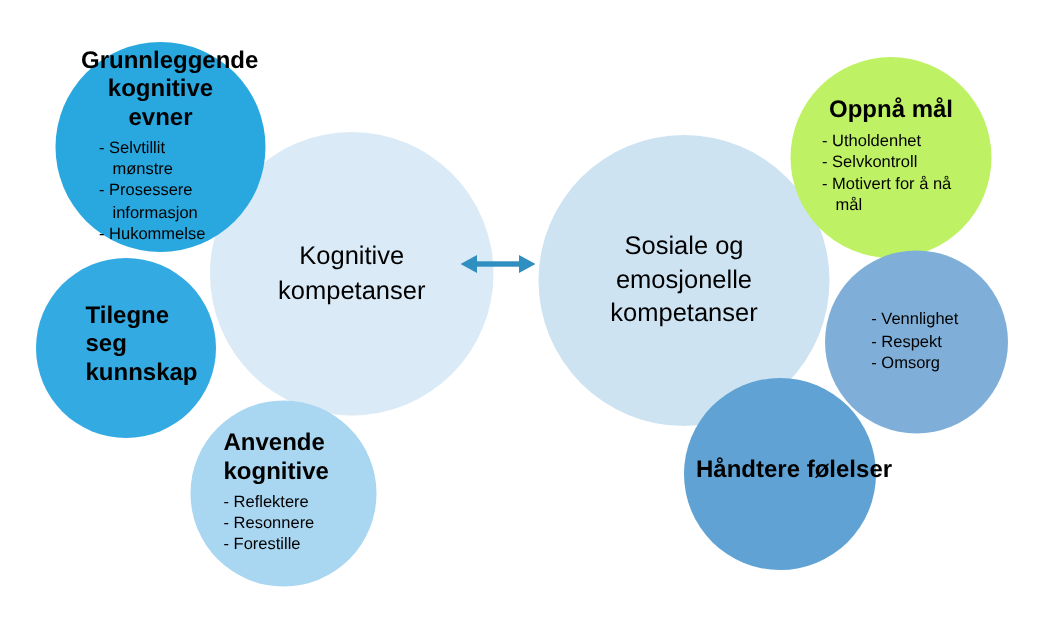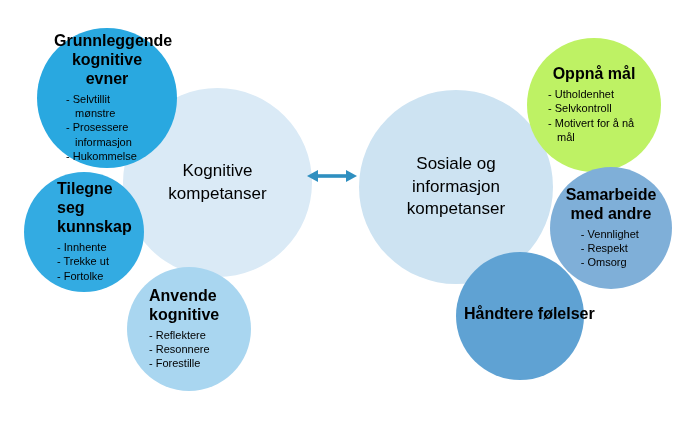--- a/index.html
+++ b/index.html
@@ -62,28 +62,28 @@
     width: 50px;
     height: 16px;
   }
   .arrow svg { display: block; width: 100%; height: 100%; }
 </style>
 </head>
 <body>
 
 <div class="canvas" style="background: rgb(255, 255, 255);">
 
-  <div class="circle main-circle" style="left: 123px; top: 88px; width: 189px; height: 189px; background: rgb(218, 234, 246);">
+  <div class="circle main-circle" style="left: 140px; top: 88px; width: 189px; height: 189px; background: rgb(218, 234, 246);">
     <div class="main-label">Kognitive
 kompetanser</div>
   </div>
 
   <div class="circle main-circle" style="left: 359px; top: 90px; width: 194px; height: 194px; background: rgb(205, 227, 242);">
     <div class="main-label">Sosiale og
-informasjon
+emosjonelle
 kompetanser</div>
   </div>
 
   <div class="arrow" style="color: rgb(47, 143, 192);">
     <svg viewBox="0 0 50 16" aria-hidden="true">
       <polygon points="0,8 11,2 11,14" fill="currentColor"></polygon>
       <rect x="10" y="6.2" width="30" height="3.6" fill="currentColor"></rect>
       <polygon points="50,8 39,2 39,14" fill="currentColor"></polygon>
     </svg>
   </div>
@@ -95,25 +95,20 @@
         <li>- Selvtillit mønstre</li>
         <li>- Prosessere informasjon</li>
         <li>- Hukommelse</li>
       </ul>
     </div>
   </div>
 
   <div class="circle bubble" style="left: 24px; top: 172px; width: 120px; height: 120px; background: rgb(51, 171, 226);">
     <div class="bubble-text align-left" style="width:74px;margin-left:20px;">
       <div class="bubble-title">Tilegne seg kunnskap</div>
-      <ul class="bubble-list">
-        <li>- Innhente</li>
-        <li>- Trekke ut</li>
-        <li>- Fortolke</li>
-      </ul>
     </div>
   </div>
 
   <div class="circle bubble" style="left: 127px; top: 267px; width: 124px; height: 124px; background: rgb(169, 214, 240);">
     <div class="bubble-text align-left" style="width:80px;">
       <div class="bubble-title">Anvende kognitive</div>
       <ul class="bubble-list">
         <li>- Reflektere</li>
         <li>- Resonnere</li>
         <li>- Forestille</li>
@@ -127,21 +122,20 @@
       <ul class="bubble-list" style="width:92px;">
         <li>- Utholdenhet</li>
         <li>- Selvkontroll</li>
         <li>- Motivert for å nå mål</li>
       </ul>
     </div>
   </div>
 
   <div class="circle bubble" style="left: 550px; top: 167px; width: 122px; height: 122px; background: rgb(127, 175, 216);">
     <div class="bubble-text" style="width:92px;">
-      <div class="bubble-title">Samarbeide med andre</div>
       <ul class="bubble-list">
         <li>- Vennlighet</li>
         <li>- Respekt</li>
         <li>- Omsorg</li>
       </ul>
     </div>
   </div>
 
   <div class="circle bubble" style="left: 456px; top: 252px; width: 128px; height: 128px; background: rgb(95, 162, 211);">
     <div class="bubble-text" style="width:112px;">

